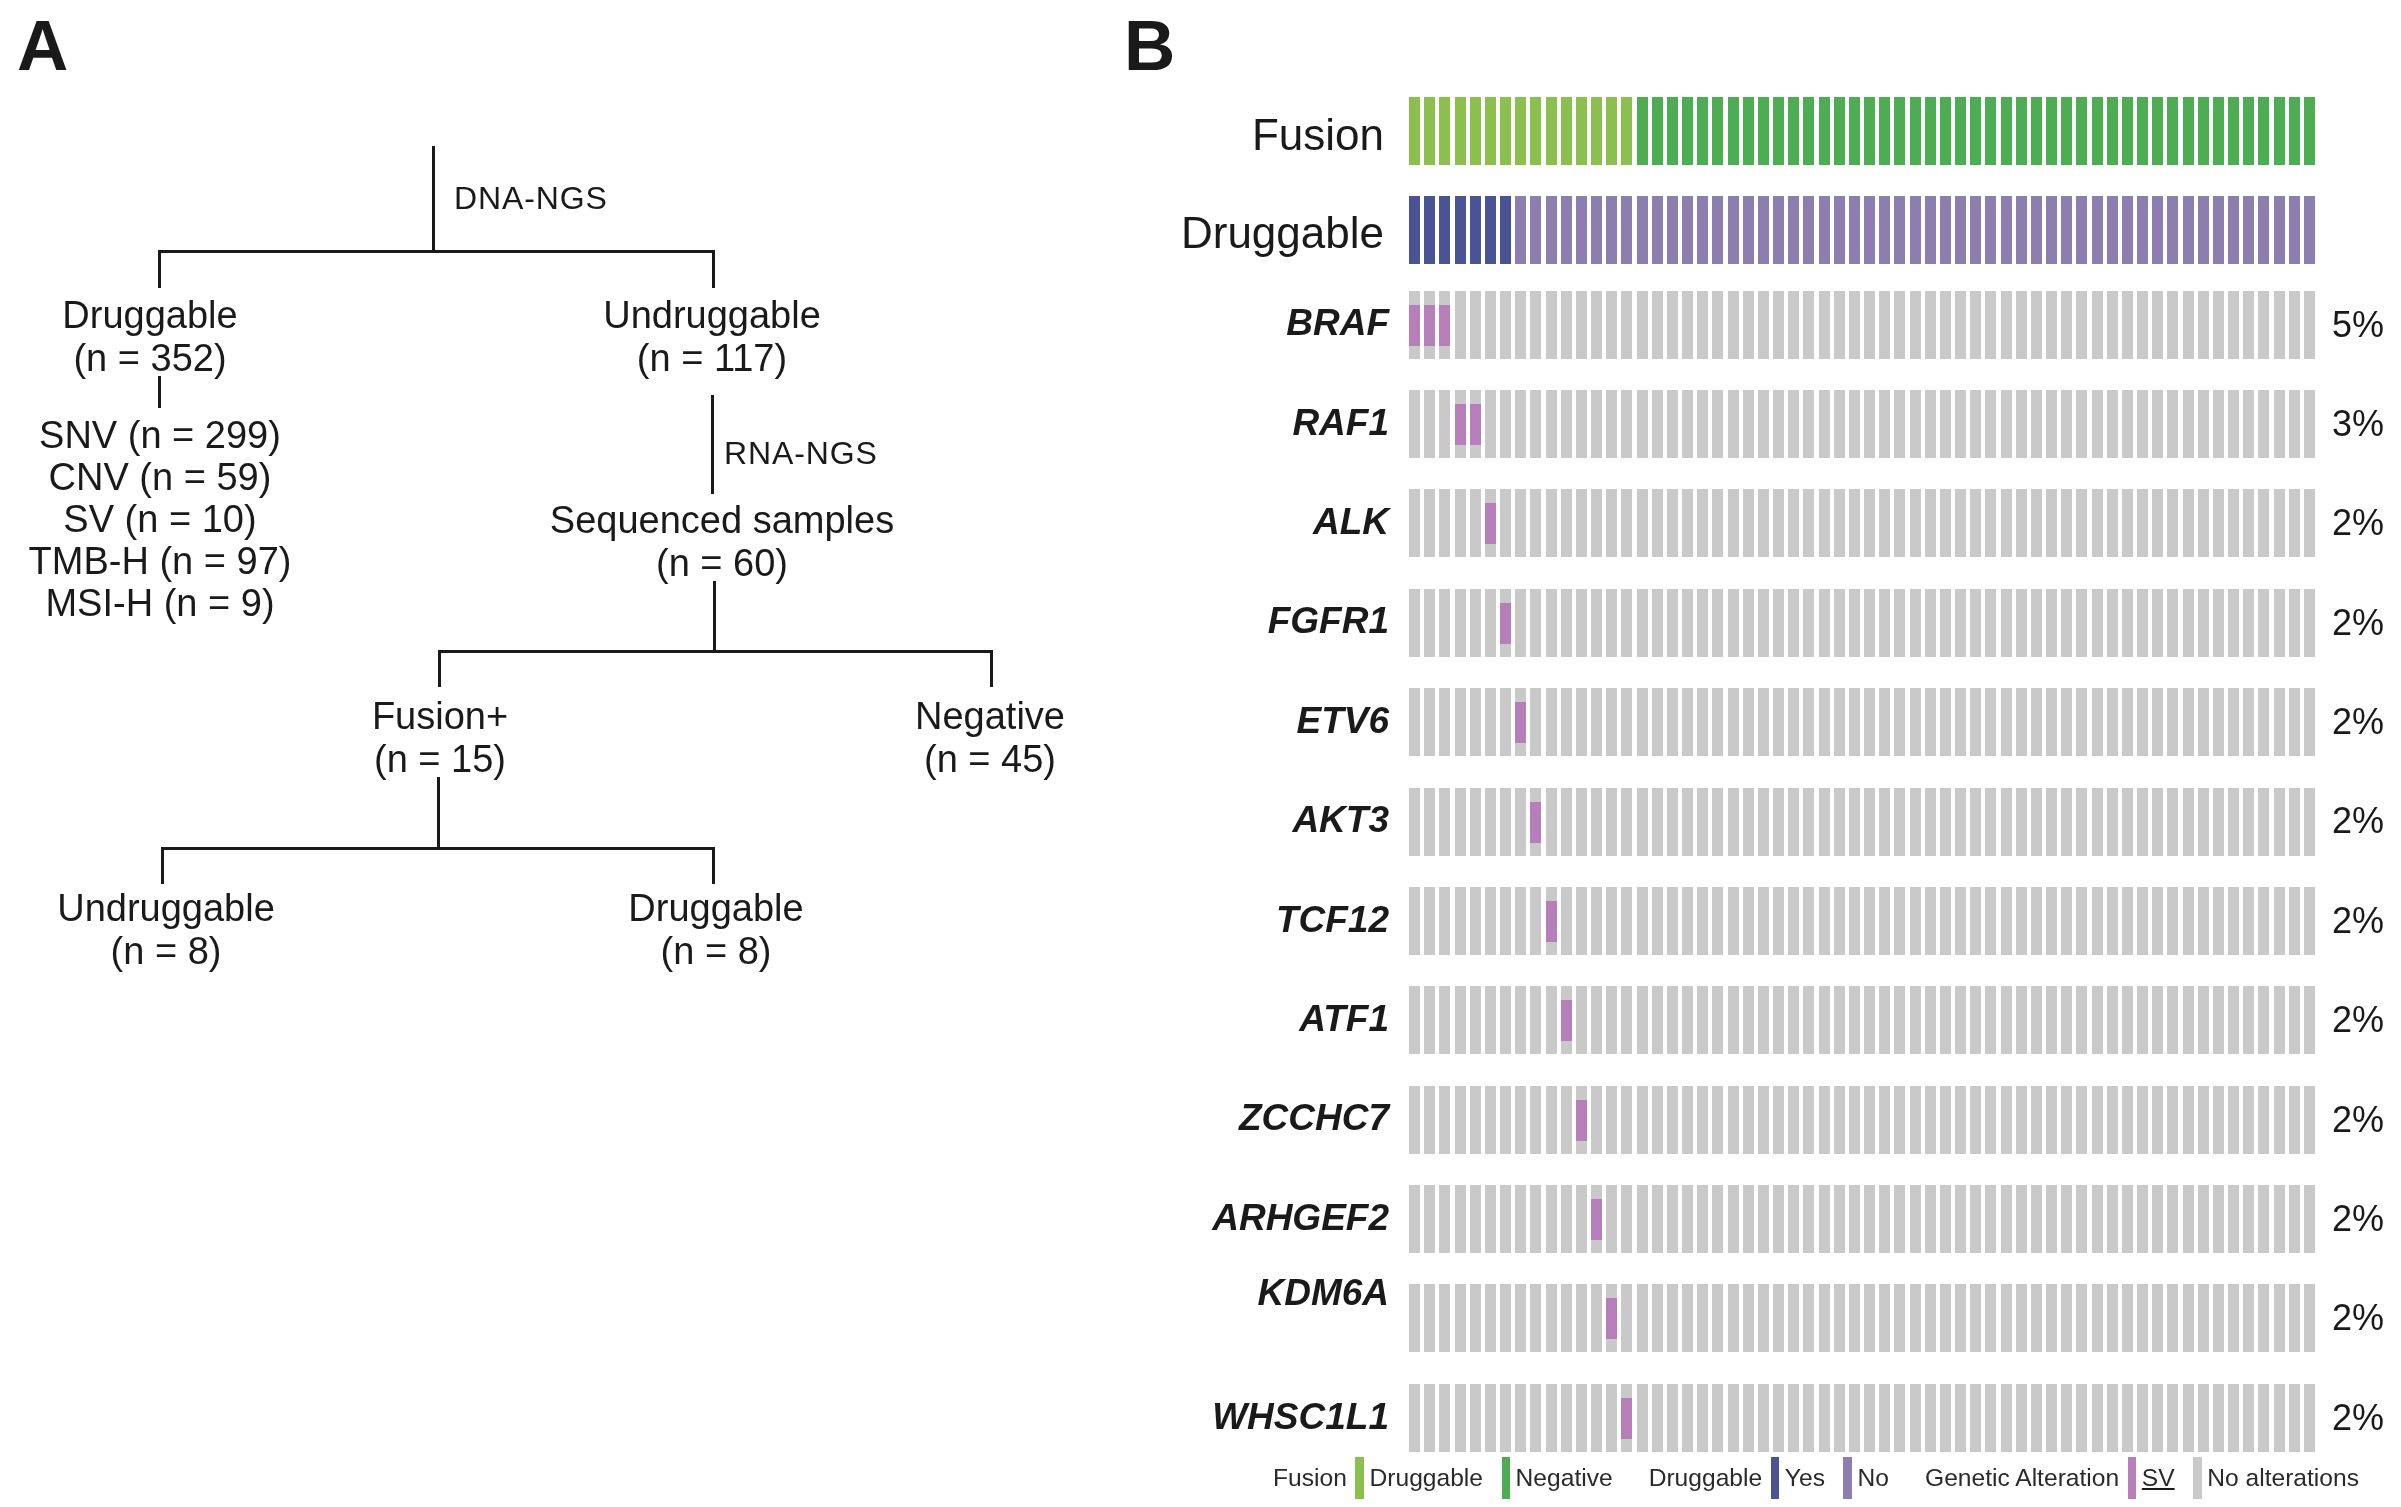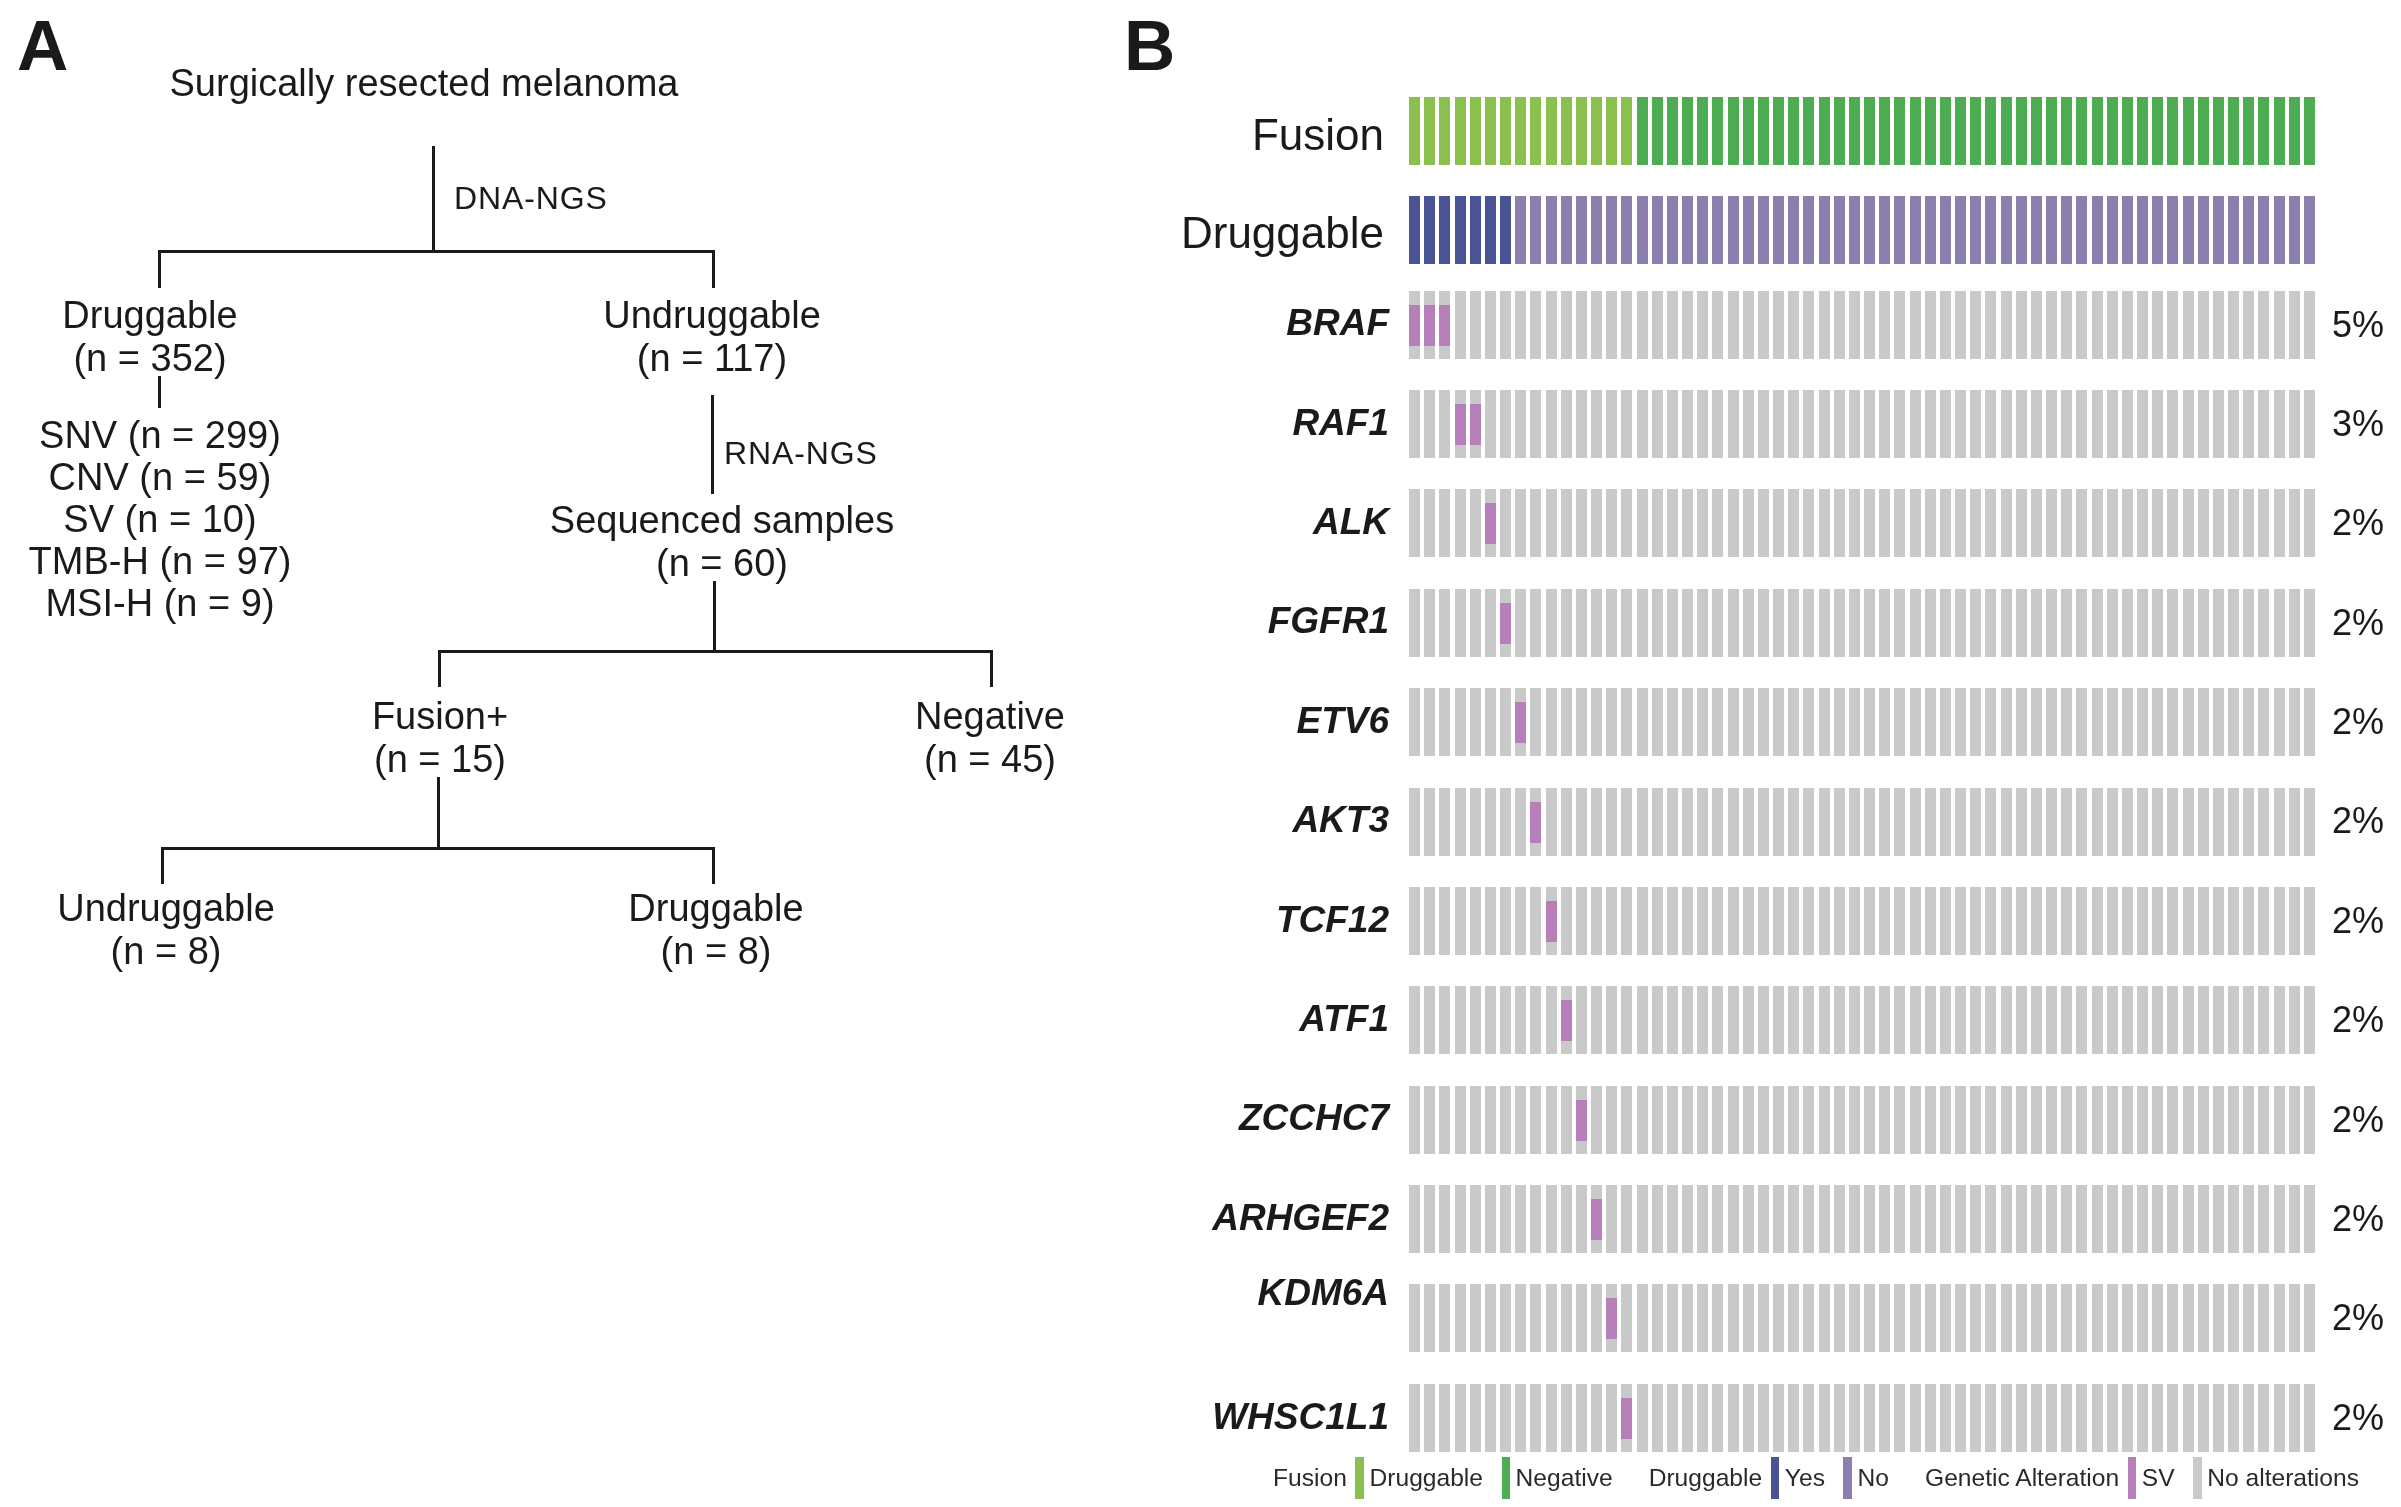--- a/index.html
+++ b/index.html
@@ -78,21 +78,20 @@
   .legend-tick { width:8.6px; height:42px; margin-right:5.5px; }
   .legend-label { font-size:24.6px; color:#2a2a2a; }
 </style>
 </head>
 <body>
 
 <div>
   <div class="panel-letter" style="left:17px; top:4.9px;">A</div>
 
   <div class="node" style="left:424px; top:62px;">
-    <div>Surgically resected melanoma</div>
   </div>
 
   <div class="fline" style="left:432px; top:146px; width:3.1px; height:104px;"></div>
   <div class="edge-label" style="left:454px; top:180px;">DNA-NGS</div>
 
   <div class="fline" style="left:158px;  top:250px; width:557px; height:3.1px;"></div>
   <div class="fline" style="left:158px;  top:250px; width:3.1px; height:38px;"></div>
   <div class="fline" style="left:712px; top:250px; width:3.1px; height:38px;"></div>
 
   <div class="node" style="left:150px; top:294px;">
@@ -1084,21 +1083,21 @@
         <div class="legend-tick" style="background: rgb(74, 84, 148);"></div>
         <span class="legend-label">Yes</span>
       </div>
       <div class="legend-item" style="margin-left: 18.5px;">
         <div class="legend-tick" style="background: rgb(140, 127, 176);"></div>
         <span class="legend-label">No</span>
       </div>
       <div class="legend-item" style="margin-left: 36px;">
         <span class="legend-label">Genetic Alteration</span>
       </div>
-      <div class="legend-item" style="margin-left: 8.6px;">
+      <div class="legend-item" style="margin-left: 8.6px; text-decoration: underline;">
         <div class="legend-tick" style="background: rgb(183, 127, 185);"></div>
         <span class="legend-label">SV</span>
       </div>
       <div class="legend-item" style="margin-left: 18.5px;">
         <div class="legend-tick" style="background: rgb(201, 201, 201);"></div>
         <span class="legend-label">No alterations</span>
       </div>
     </div>
 </div>
 

